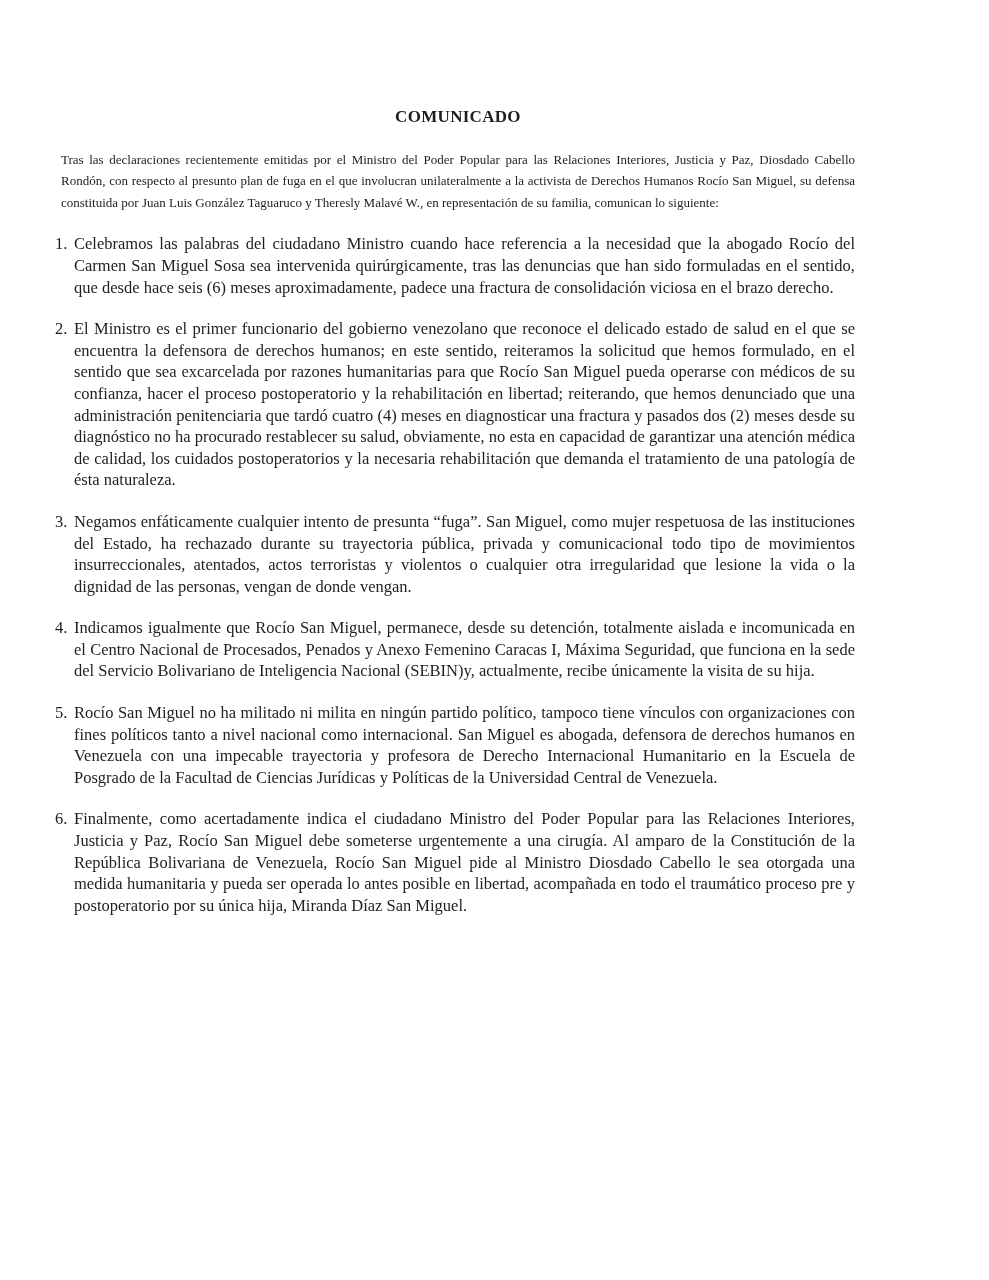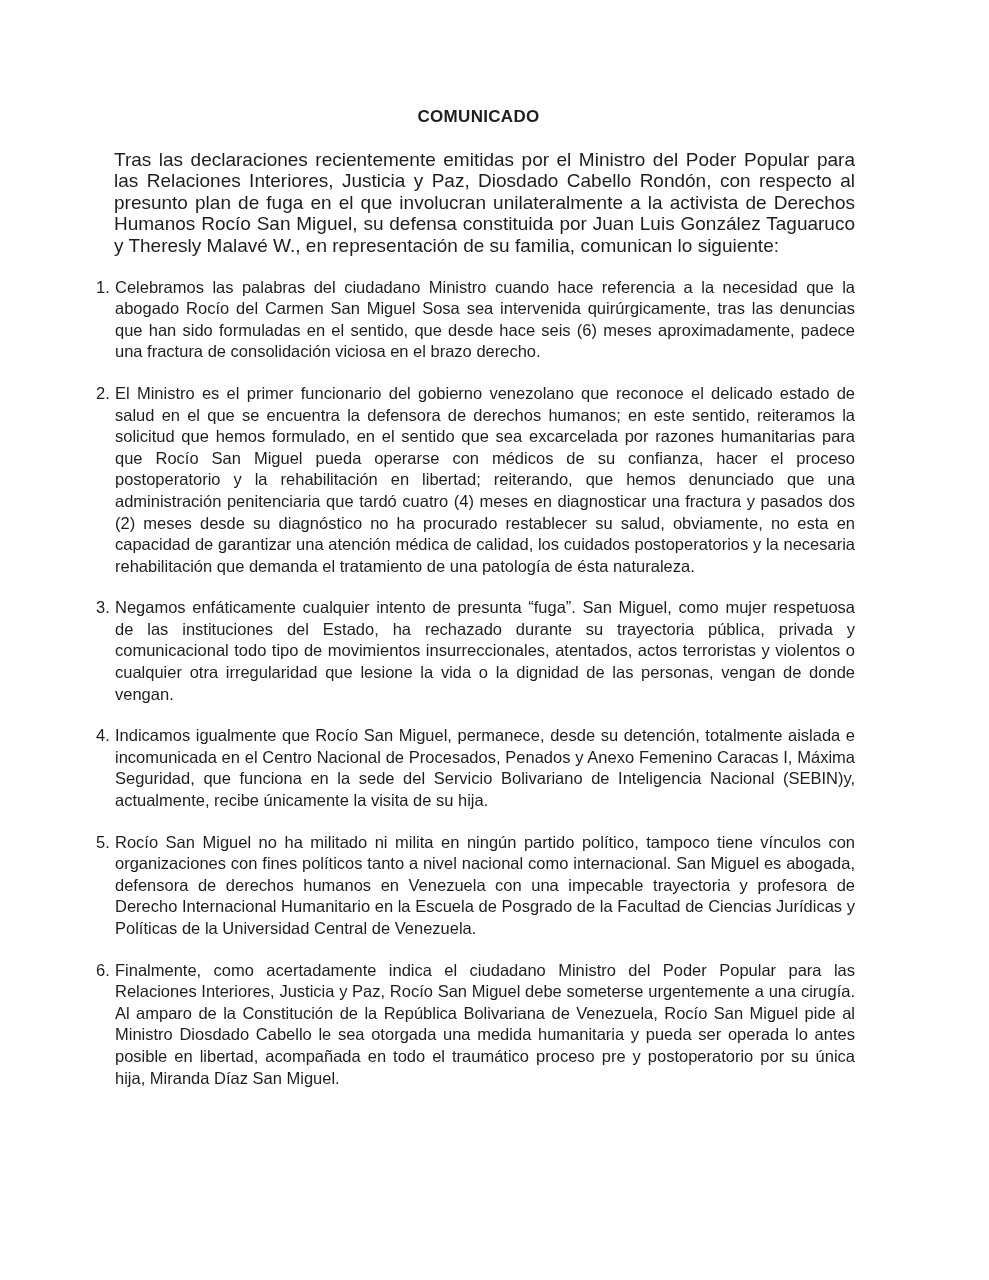--- a/index.html
+++ b/index.html
@@ -6,38 +6,38 @@
     margin: 0;
     padding: 0;
     background: #ffffff;
   }
   .page {
     position: relative;
     width: 989px;
     height: 1280px;
     background: #ffffff;
     color: #1e1e1e;
-    font-family: Liberation Sans, sans-serif;
+    font-family: Liberation Serif, serif;
     box-sizing: border-box;
-    padding: 106px 134px 0 102px;
+    padding: 106px 134px 0 61px;
     overflow: hidden;
   }
   .doc-title {
     font-size: 17px;
     font-weight: 700;
     text-align: center;
     letter-spacing: 0.3px;
     line-height: 21.6px;
     margin: 0 0 21px 0;
   }
   .intro {
-    font-size: 19px;
+    font-size: 13px;
     line-height: 21.6px;
     text-align: justify;
-    margin: 0 0 20px 12px;
+    margin: 0 0 20px 0;
   }
   .items {
     margin: 0;
   }
   .item {
     display: flex;
     font-size: 16.5px;
     line-height: 21.6px;
     margin: 0 0 20px -6px;
   }

